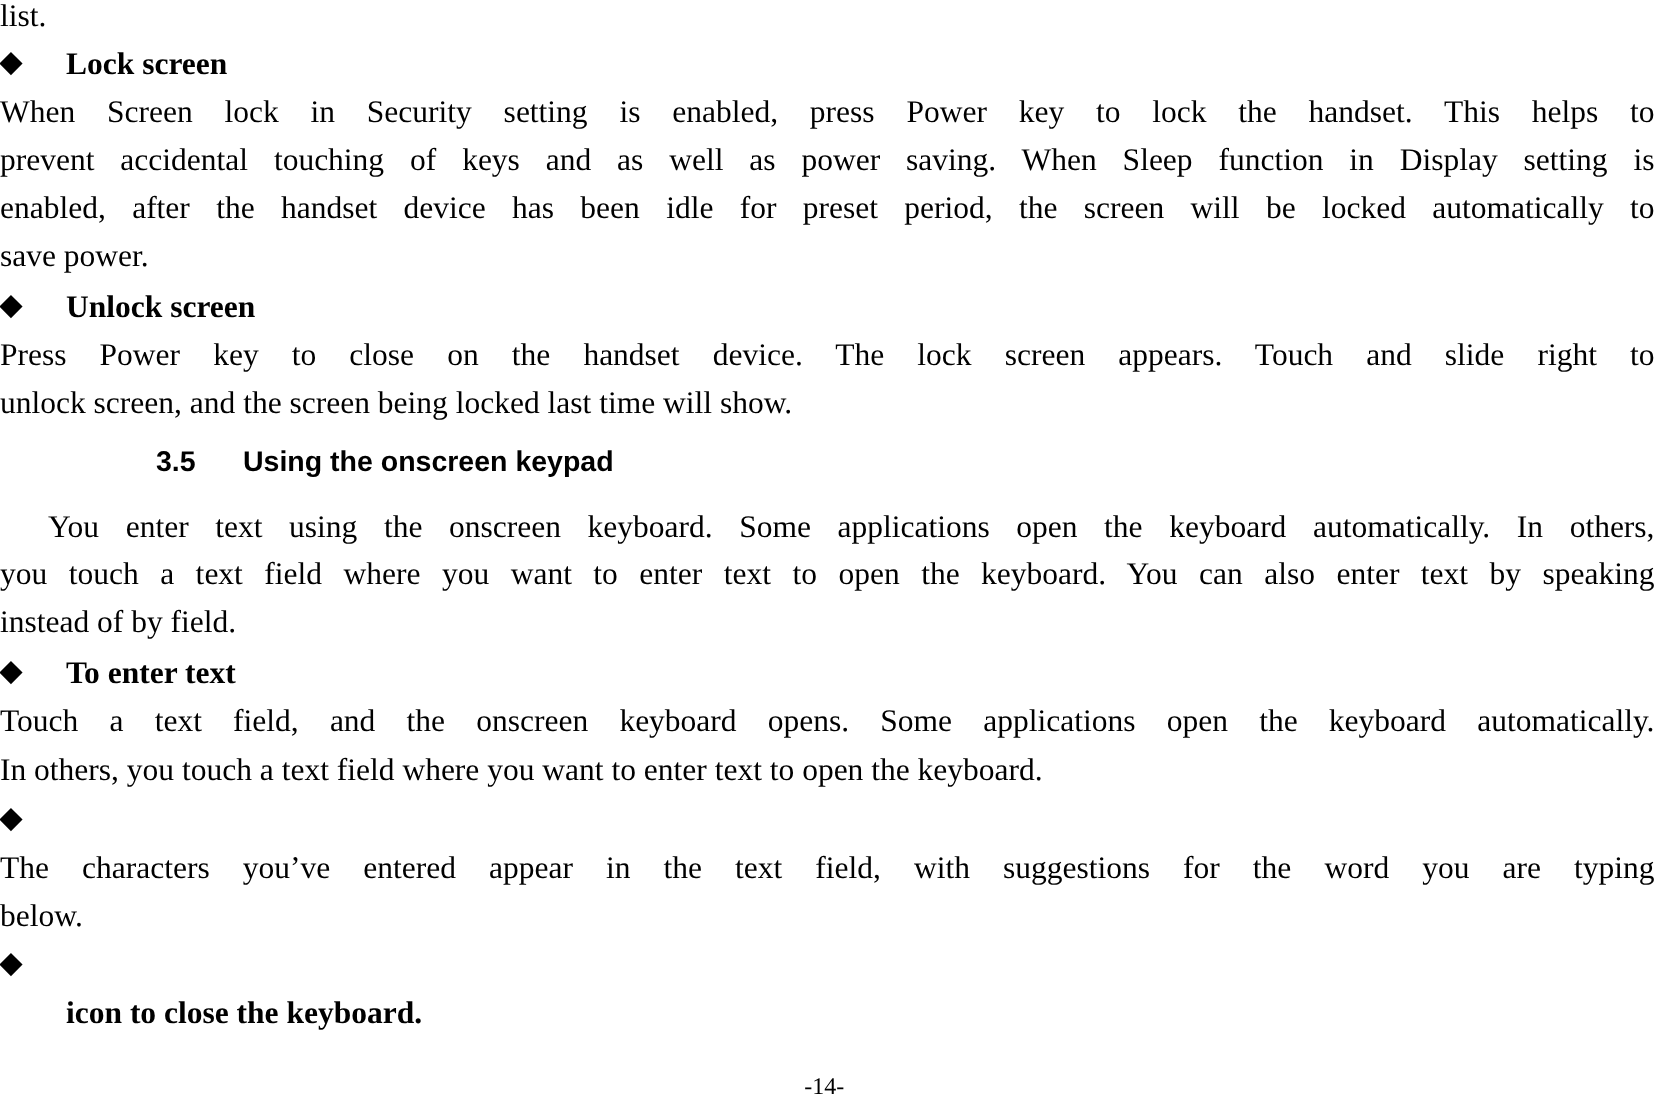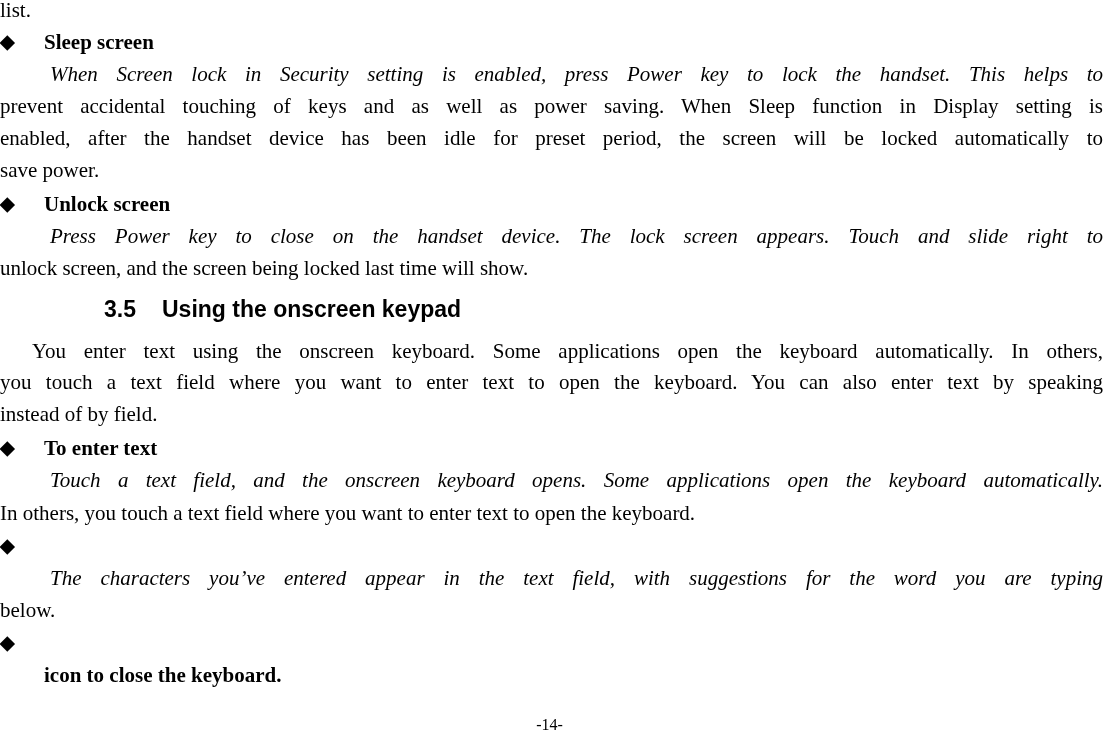--- a/index.html
+++ b/index.html
@@ -1,36 +1,36 @@
 <!DOCTYPE html>
 <html><head>
   <meta charset="utf-8">
   <style>
     html, body { margin: 0; padding: 0; background: #ffffff; }
     body { width: 1103px; height: 734px; position: relative; overflow: hidden; color: #000; font-family: "Liberation Serif", serif; }
     .line { position: absolute; left: 0; width: 1103px; font-size: 21px; line-height: 32px; white-space: nowrap; }
     .just { text-align: justify; text-align-last: justify; }
-    .indent1 { padding-left: 50px; box-sizing: border-box; font-style: italic; }
+    .indent1 { box-sizing: border-box; }
     .indent2 { padding-left: 32px; box-sizing: border-box; }
     .indent-bul { padding-left: 44px; box-sizing: border-box; }
     .bul { position: absolute; left: 0; font-size: 19px; }
     .bold { font-weight: bold; }
-    .heading { position: absolute; left: 104px; font-family: "Liberation Sans", sans-serif; font-weight: bold; font-size: 23px; line-height: 28px; white-space: nowrap; }
+    .heading { position: absolute; left: 104px; font-family: "Liberation Sans", sans-serif; font-weight: bold; font-size: 19px; line-height: 28px; white-space: nowrap; }
     .heading .num { display: inline-block; width: 58px; }
     .pageno { position: absolute; left: 0; width: 1099px; text-align: center; font-size: 16px; top: 716px; }
   </style>
 </head>
 <body>
 
 <div>
   <div class="line" style="top:-6px">list.</div>
 
   <div class="line indent-bul bold" style="top:26px">
     <span class="bul">◆</span>
-    <span>Sleep screen</span>
+    <span>Lock screen</span>
   </div>
   <div class="line just indent1" style="top:58px">When Screen lock in Security setting is enabled, press Power key to lock the handset. This helps to</div>
   <div class="line just" style="top:90px">prevent accidental touching of keys and as well as power saving. When Sleep function in Display setting is</div>
   <div class="line just" style="top:122px">enabled, after the handset device has been idle for preset period, the screen will be locked automatically to</div>
   <div class="line" style="top:154px">save power.</div>
 
   <div class="line indent-bul bold" style="top:188px">
     <span class="bul">◆</span>
     <span>Unlock screen</span>
   </div>

